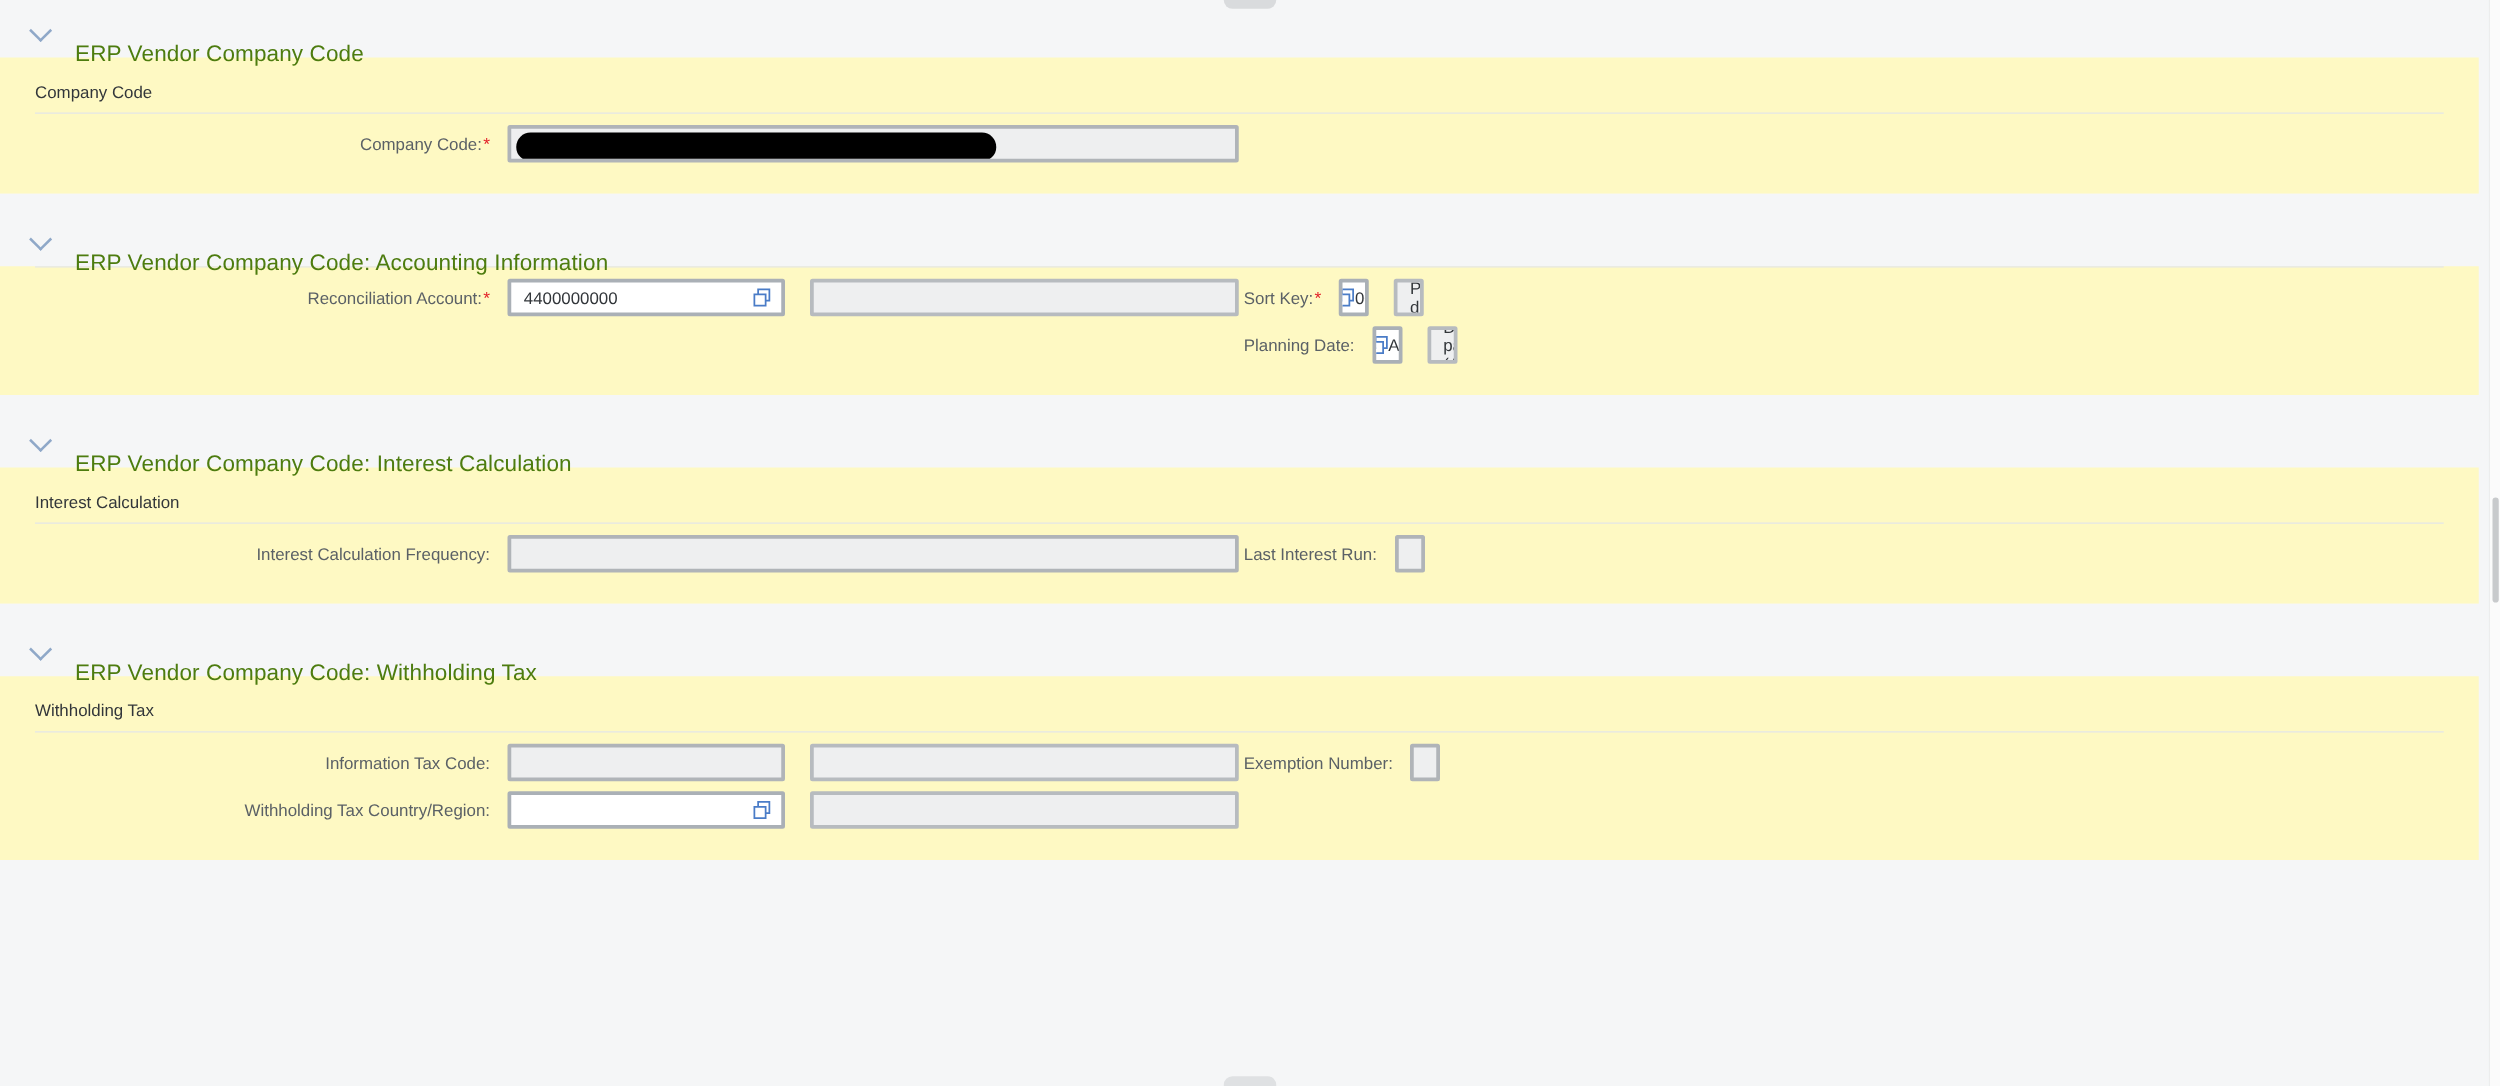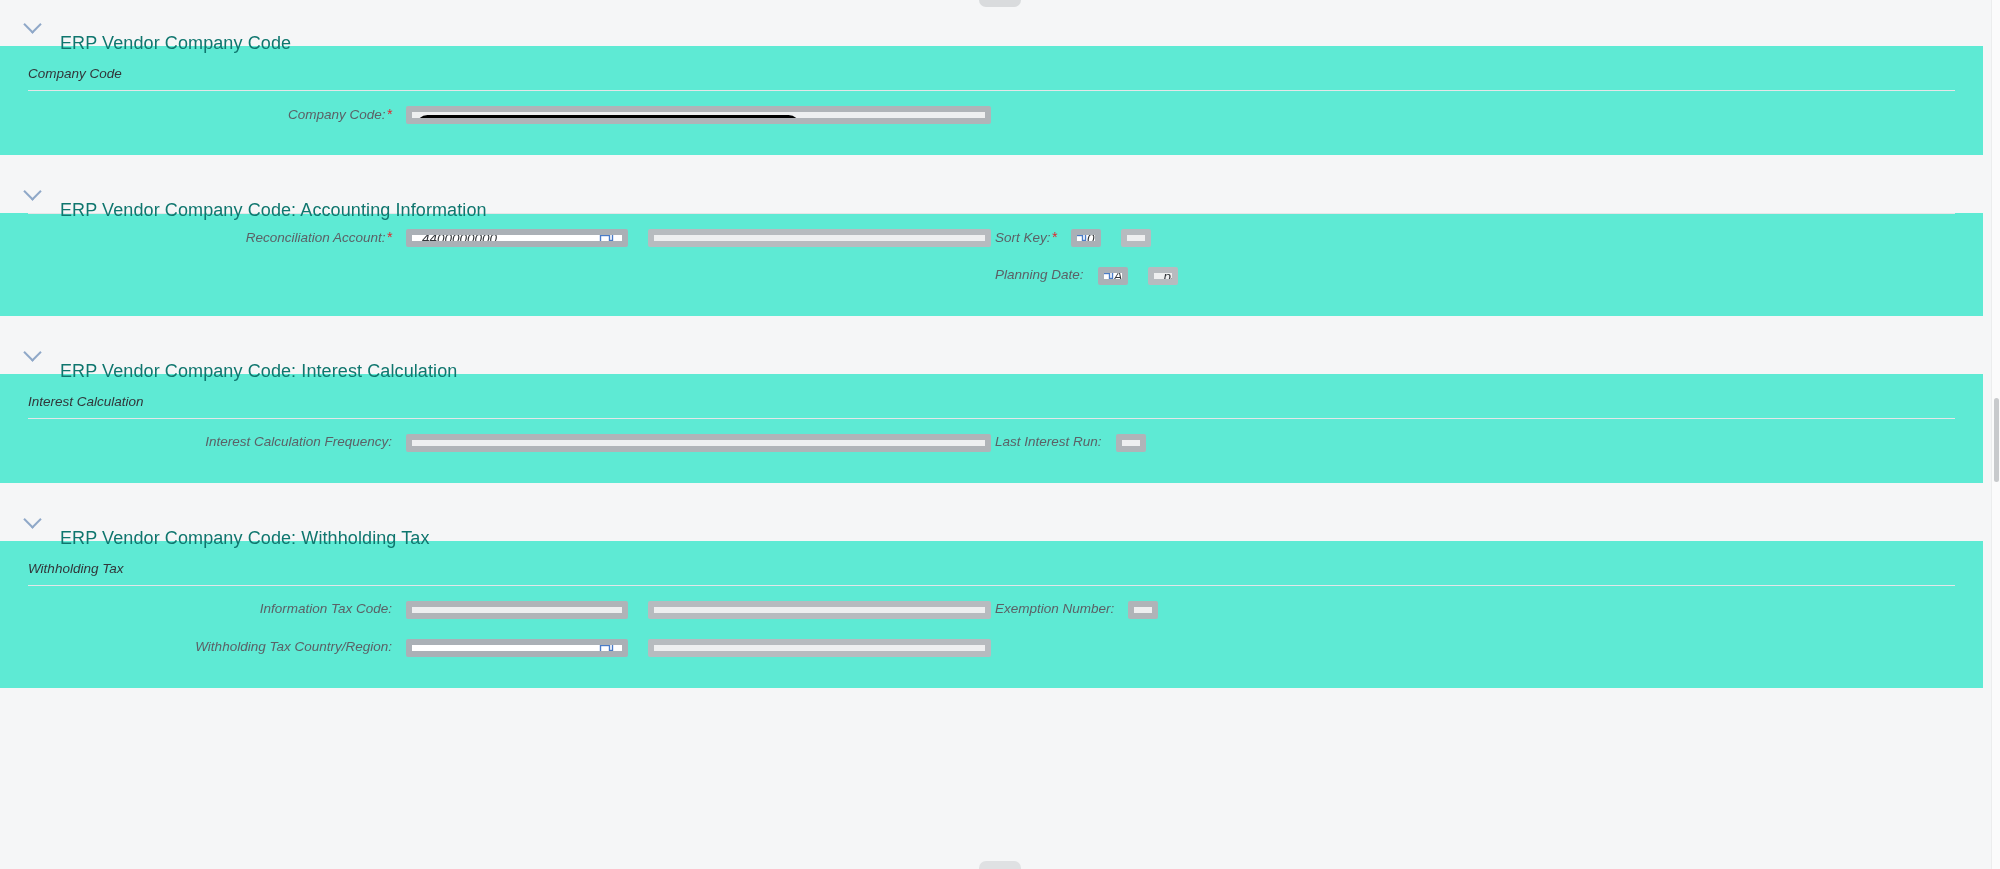--- a/index.html
+++ b/index.html
@@ -53,21 +53,21 @@
     border-radius: 3px;
   }
 
   
   .page {
     position: relative;
     width: 1983px;
     background: #f5f6f7;
   }
 
-  .panel { background: #5eead4; font-style: italic; }
+  .panel { background: #fef9c3; }
 
   
   .sect-head {
     display: flex;
     align-items: center;
     height: 46px;
     padding-left: 22px;
     background: #f5f6f7;
   }
   .chev {
@@ -80,21 +80,21 @@
     content: "";
     position: absolute;
     left: 4px; top: 6px;
     width: 11px; height: 11px;
     border-right: 2px solid #8fa8c8;
     border-bottom: 2px solid #8fa8c8;
     transform: rotate(45deg);
   }
   .sect-title {
     font-size: 18px;
-    color: #0f766e;
+    color: #4d7c0f;
     letter-spacing: .1px;
     margin-top: 40px;
   }
 
   
   .panel-body { padding: 0 0 18px 0; }
 
   .grp-title {
     font-size: 13.5px;
     color: #32363a;
@@ -109,20 +109,21 @@
   
   .rows { padding-top: 8px; }
   .row {
     display: flex;
     align-items: center;
     height: 32px;
     margin-bottom: 6px;
   }
   .col {
     display: flex;
+    align-items: center;
     flex: 0 0 auto;
   }
   .col-left  { width: 995px; }
   .col-right { width: 975px; }
 
   .lbl {
     font-size: 13.5px;
     color: #5b6166;
     text-align: right;
     padding-right: 14px;
@@ -130,22 +131,22 @@
   }
   .col-left  .lbl { width: 406px; }
   .col-right .lbl { width: 1368px; }
   .col-right { margin-left: -1368px; padding-left: 1368px; }
 
   .req { color: #e3242b; font-size: 14px; margin-left: 1px; }
 
   
   .fld {
     position: relative;
-    height: 18px;
-    border: 6px solid #14b8a6;
+    height: 30px;
+    border: 3px solid #14b8a6;
     border-radius: 2px;
     display: flex;
     align-items: center;
     font-size: 13.5px;
     color: #32363a;
     padding: 0 8px 0 10px;
     overflow: hidden;
   }
   .fld.ro    { background: #eeeff0; border-color: #b0b4b8; }
   .fld.edit  { background: #ffffff; border-color: #aab0b6; }

